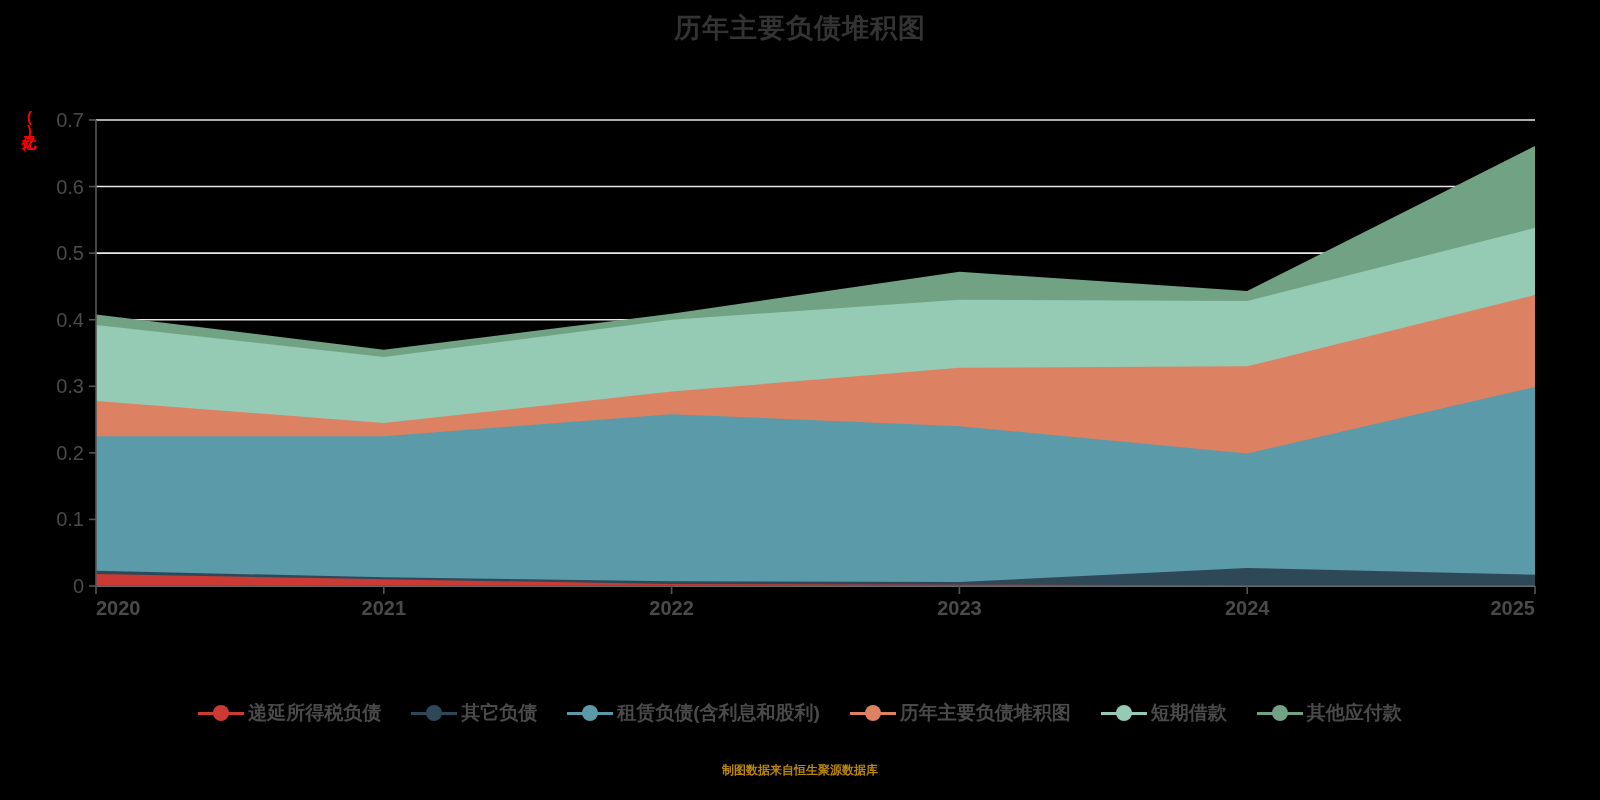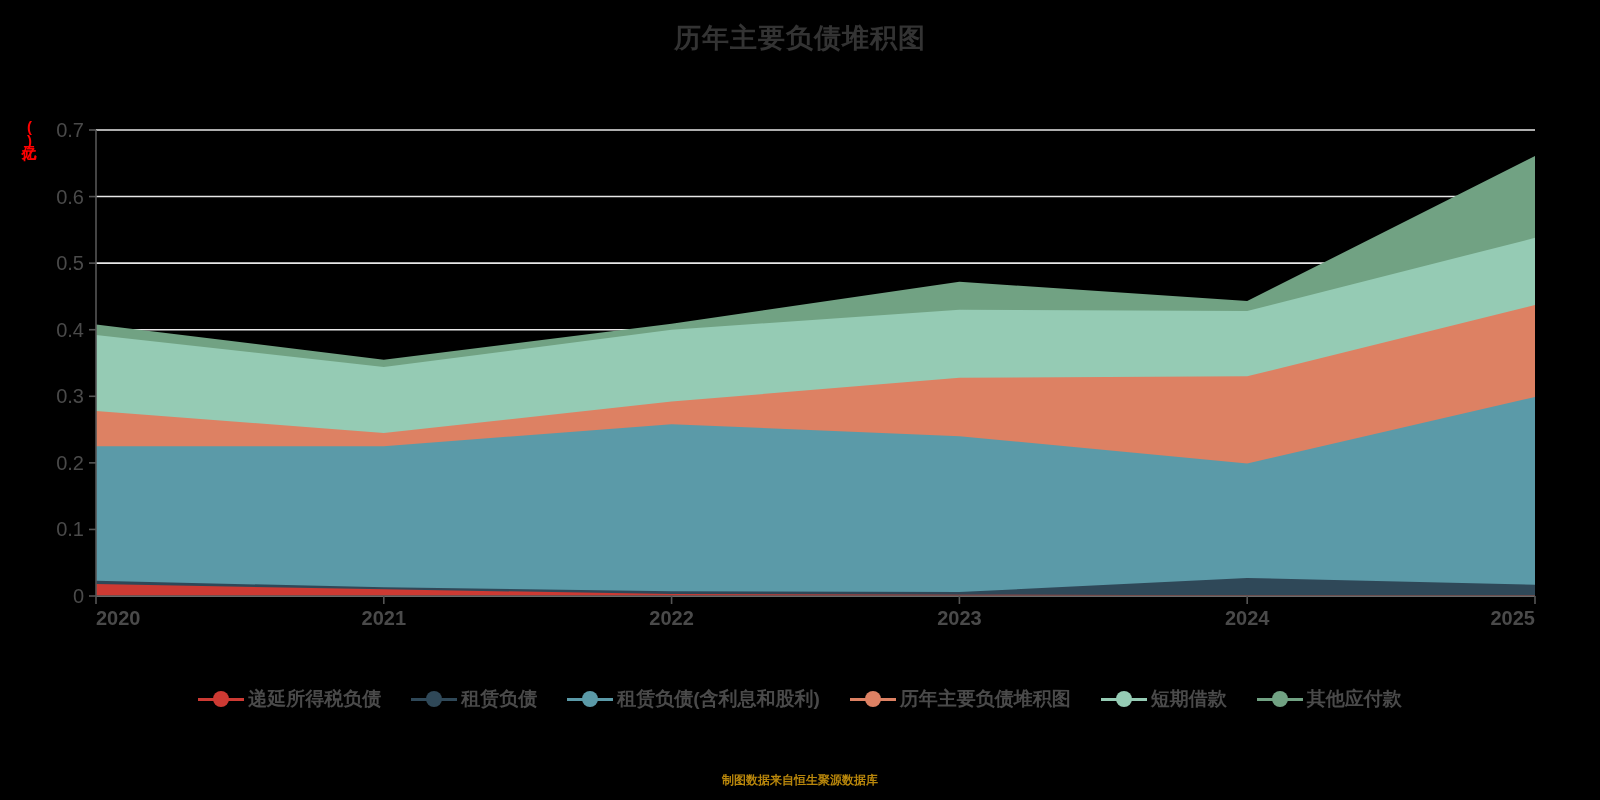--- a/index.html
+++ b/index.html
@@ -13,21 +13,20 @@
     font-family: "Liberation Sans", sans-serif;
     color: #cccccc;
     overflow: hidden;
     position: relative;
   }
   #chart-root {
     position: absolute;
     inset: 0;
     width: 1600px;
     height: 596px;
-    margin-top: 10px;
   }
   .chart-title {
     position: absolute;
     top: 10px;
     left: 0;
     width: 1600px;
     text-align: center;
     font-size: 27px;
     font-weight: bold;
     color: #333333;
@@ -69,21 +68,21 @@
     stroke: #555555;
     stroke-width: 1.6;
   }
   .ticklinemark {
     stroke: #555555;
     stroke-width: 1.6;
   }
   .legend {
     position: absolute;
     left: 0;
-    top: 676px;
+    top: 700px;
     width: 1600px;
     display: flex;
     justify-content: center;
     align-items: center;
     gap: 30px;
     flex-wrap: nowrap;
   }
   .legend-item {
     display: flex;
     align-items: center;
@@ -191,21 +190,21 @@
           <span class="lm-line" style="background: rgb(205, 58, 51);"></span>
           <span class="lm-dot" style="background: rgb(205, 58, 51);"></span>
         </span>
         <span class="legend-label">递延所得税负债</span>
       </div>
       <div class="legend-item">
         <span class="legend-marker">
           <span class="lm-line" style="background: rgb(47, 72, 88);"></span>
           <span class="lm-dot" style="background: rgb(47, 72, 88);"></span>
         </span>
-        <span class="legend-label">租赁负债</span>
+        <span class="legend-label">其它负债</span>
       </div>
       <div class="legend-item">
         <span class="legend-marker">
           <span class="lm-line" style="background: rgb(91, 154, 168);"></span>
           <span class="lm-dot" style="background: rgb(91, 154, 168);"></span>
         </span>
         <span class="legend-label">租赁负债(含利息和股利)</span>
       </div>
       <div class="legend-item">
         <span class="legend-marker">

